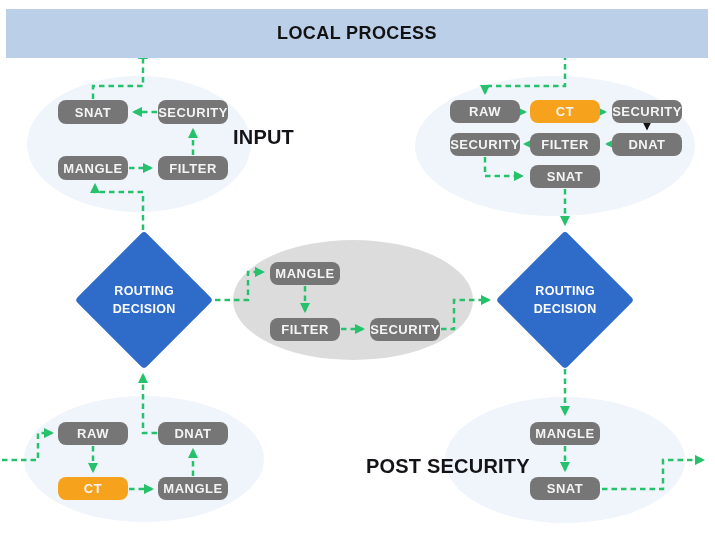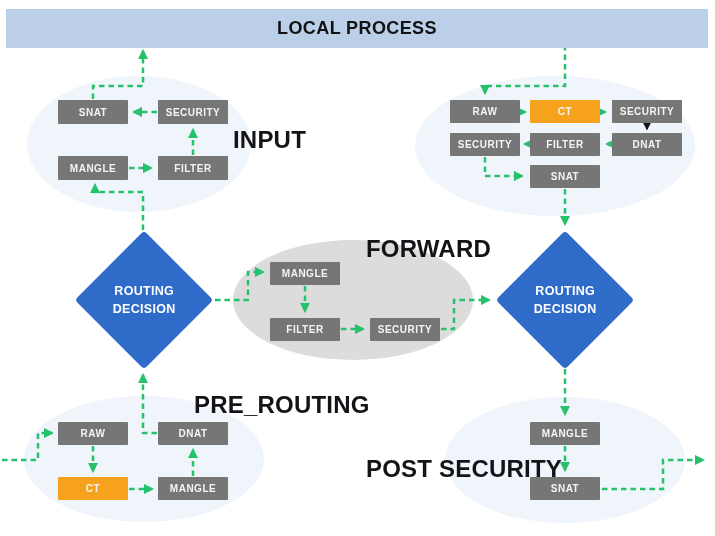--- a/index.html
+++ b/index.html
@@ -23,44 +23,44 @@
   #ellipse-postrouting{left:445px;top:397px;width:240px;height:126px;}
 
   svg.edges{position:absolute;left:0;top:0;width:715px;height:536px;z-index:1;}
   .edge{fill:none;}
   .edge.green{stroke:var(--arrow-green);stroke-width:2.5;stroke-dasharray:5.5 4;}
   .edge.black{stroke:var(--arrow-black);stroke-width:2;}
   #arrow-green path{fill:var(--arrow-green);}
   #arrow-black path{fill:var(--arrow-black);}
 
   .header{
-    position:absolute;left:6px;top:9px;width:702px;height:39px;z-index:2;
+    position:absolute;left:6px;top:9px;width:702px;height:49px;z-index:2;
     background:var(--header-blue);display:flex;align-items:center;justify-content:center;
   }
   .header span{font-size:18px;font-weight:800;letter-spacing:.4px;color:#121212;}
 
   .node{
     position:absolute;z-index:2;display:flex;align-items:center;justify-content:center;
-    color:var(--box-text);font-size:10px;font-weight:700;letter-spacing:.5px;border-radius:1px;
+    color:var(--box-text);font-size:13px;font-weight:700;letter-spacing:.5px;border-radius:8px;
   }
   .node.gray{background:var(--box-gray);}
   .node.orange{background:var(--box-orange);}
 
   .diamond{
     position:absolute;width:98px;height:98px;z-index:2;background:var(--diamond-blue);
     transform:rotate(45deg);border-radius:4px;display:flex;align-items:center;justify-content:center;
   }
   #diamond-left{left:95px;top:251px;}
   #diamond-right{left:516px;top:251px;}
   .diamond .dtext{
     transform:rotate(-45deg);color:#fff;font-weight:700;font-size:12.5px;
     text-align:center;line-height:1.45;letter-spacing:.3px;
   }
   .group-label{
-    position:absolute;z-index:2;font-size:24px;font-weight:800;
+    position:absolute;z-index:2;font-size:20px;font-weight:800;
     letter-spacing:.2px;color:var(--label-black);white-space:nowrap;
   }
   #label-input{left:233px;top:126px;}
   #label-output{left:622px;top:178px;}
   #label-forward{left:366px;top:235px;}
   #label-prerouting{left:194px;top:391px;}
   #label-postrouting{left:366px;top:455px;}
 </style>
 </head>
 <body>
@@ -120,22 +120,20 @@
     </div>
   </div>
   <div class="diamond" id="diamond-right">
     <div class="dtext">
       <div>ROUTING</div>
       <div>DECISION</div>
     </div>
   </div>
 
   <div class="group-label" id="label-input">INPUT</div>
-  <div class="group-label" id="label-forward">FORWARD</div>
-  <div class="group-label" id="label-prerouting">PRE_ROUTING</div>
   <div class="group-label" id="label-postrouting">POST SECURITY</div>
 
   <div>
       <div class="node gray" style="left: 58px; top: 100px; width: 70px; height: 24px;">SNAT</div>
       <div class="node gray" style="left: 158px; top: 100px; width: 70px; height: 24px;">SECURITY</div>
       <div class="node gray" style="left: 58px; top: 156px; width: 70px; height: 24px;">MANGLE</div>
       <div class="node gray" style="left: 158px; top: 156px; width: 70px; height: 24px;">FILTER</div>
       <div class="node gray" style="left: 450px; top: 100px; width: 70px; height: 23px;">RAW</div>
       <div class="node orange" style="left: 530px; top: 100px; width: 70px; height: 23px;">CT</div>
       <div class="node gray" style="left: 612px; top: 100px; width: 70px; height: 23px;">SECURITY</div>

